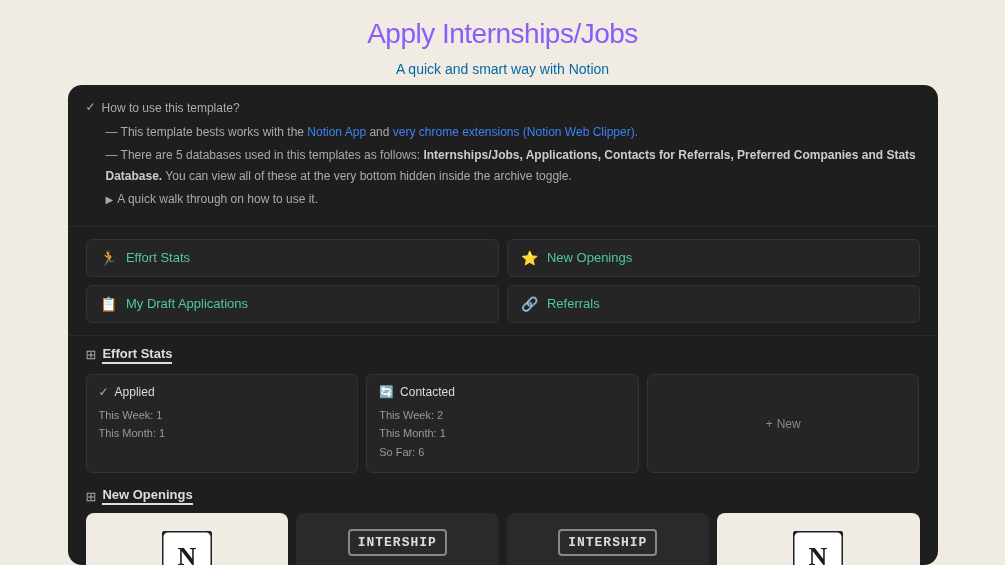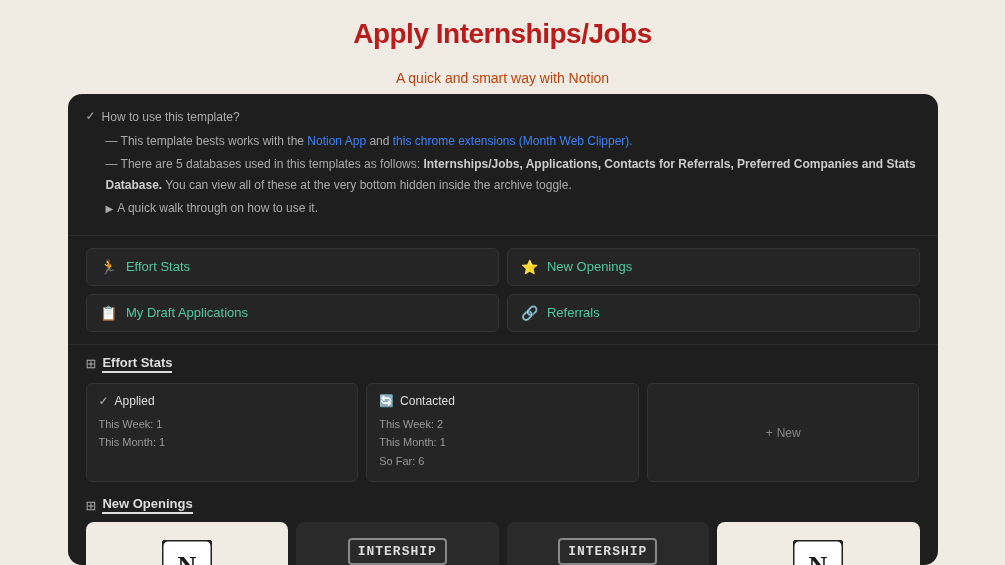--- a/index.html
+++ b/index.html
@@ -14,29 +14,29 @@
       align-items: center;
     }
 
     .page-header {
       text-align: center;
       padding: 18px 0 8px;
     }
 
     .page-title {
       font-size: 28px;
-      font-weight: 700;
-      color: #b91c1c;
+      font-weight: 400;
+      color: #8b5cf6;
       letter-spacing: -0.5px;
     }
 
     .page-subtitle {
       font-size: 14px;
-      color: #c2410c;
-      margin-top: 20px;
+      color: #0369a1;
+      margin-top: 11px;
     }
 
     .notion-container {
       width: 870px;
       background: #1e1e1e;
       border-radius: 14px;
       overflow: hidden;
       flex: 1;
       display: flex;
       flex-direction: column;
@@ -259,21 +259,21 @@
 
 <div class="notion-container">
 
   <div class="info-section">
     <div class="info-row">
       <span class="check-icon">✓</span>
       <span class="info-text">How to use this template?</span>
     </div>
     <div class="info-indent">
       <span class="info-text">
-        — This template bests works with the <a class="notion-link">Notion App</a> and <a class="notion-link">this chrome extensions (Month Web Clipper).</a>
+        — This template bests works with the <a class="notion-link">Notion App</a> and <a class="notion-link">very chrome extensions (Notion Web Clipper).</a>
       </span>
     </div>
     <div class="info-indent">
       <span class="info-text">
         — There are 5 databases used in this templates as follows: <span class="bold-text">Internships/Jobs, Applications, Contacts for Referrals, Preferred Companies and Stats Database.</span>
         You can view all of these at the very bottom hidden inside the archive toggle.
       </span>
     </div>
     <div class="info-indent">
       <span class="info-text">

